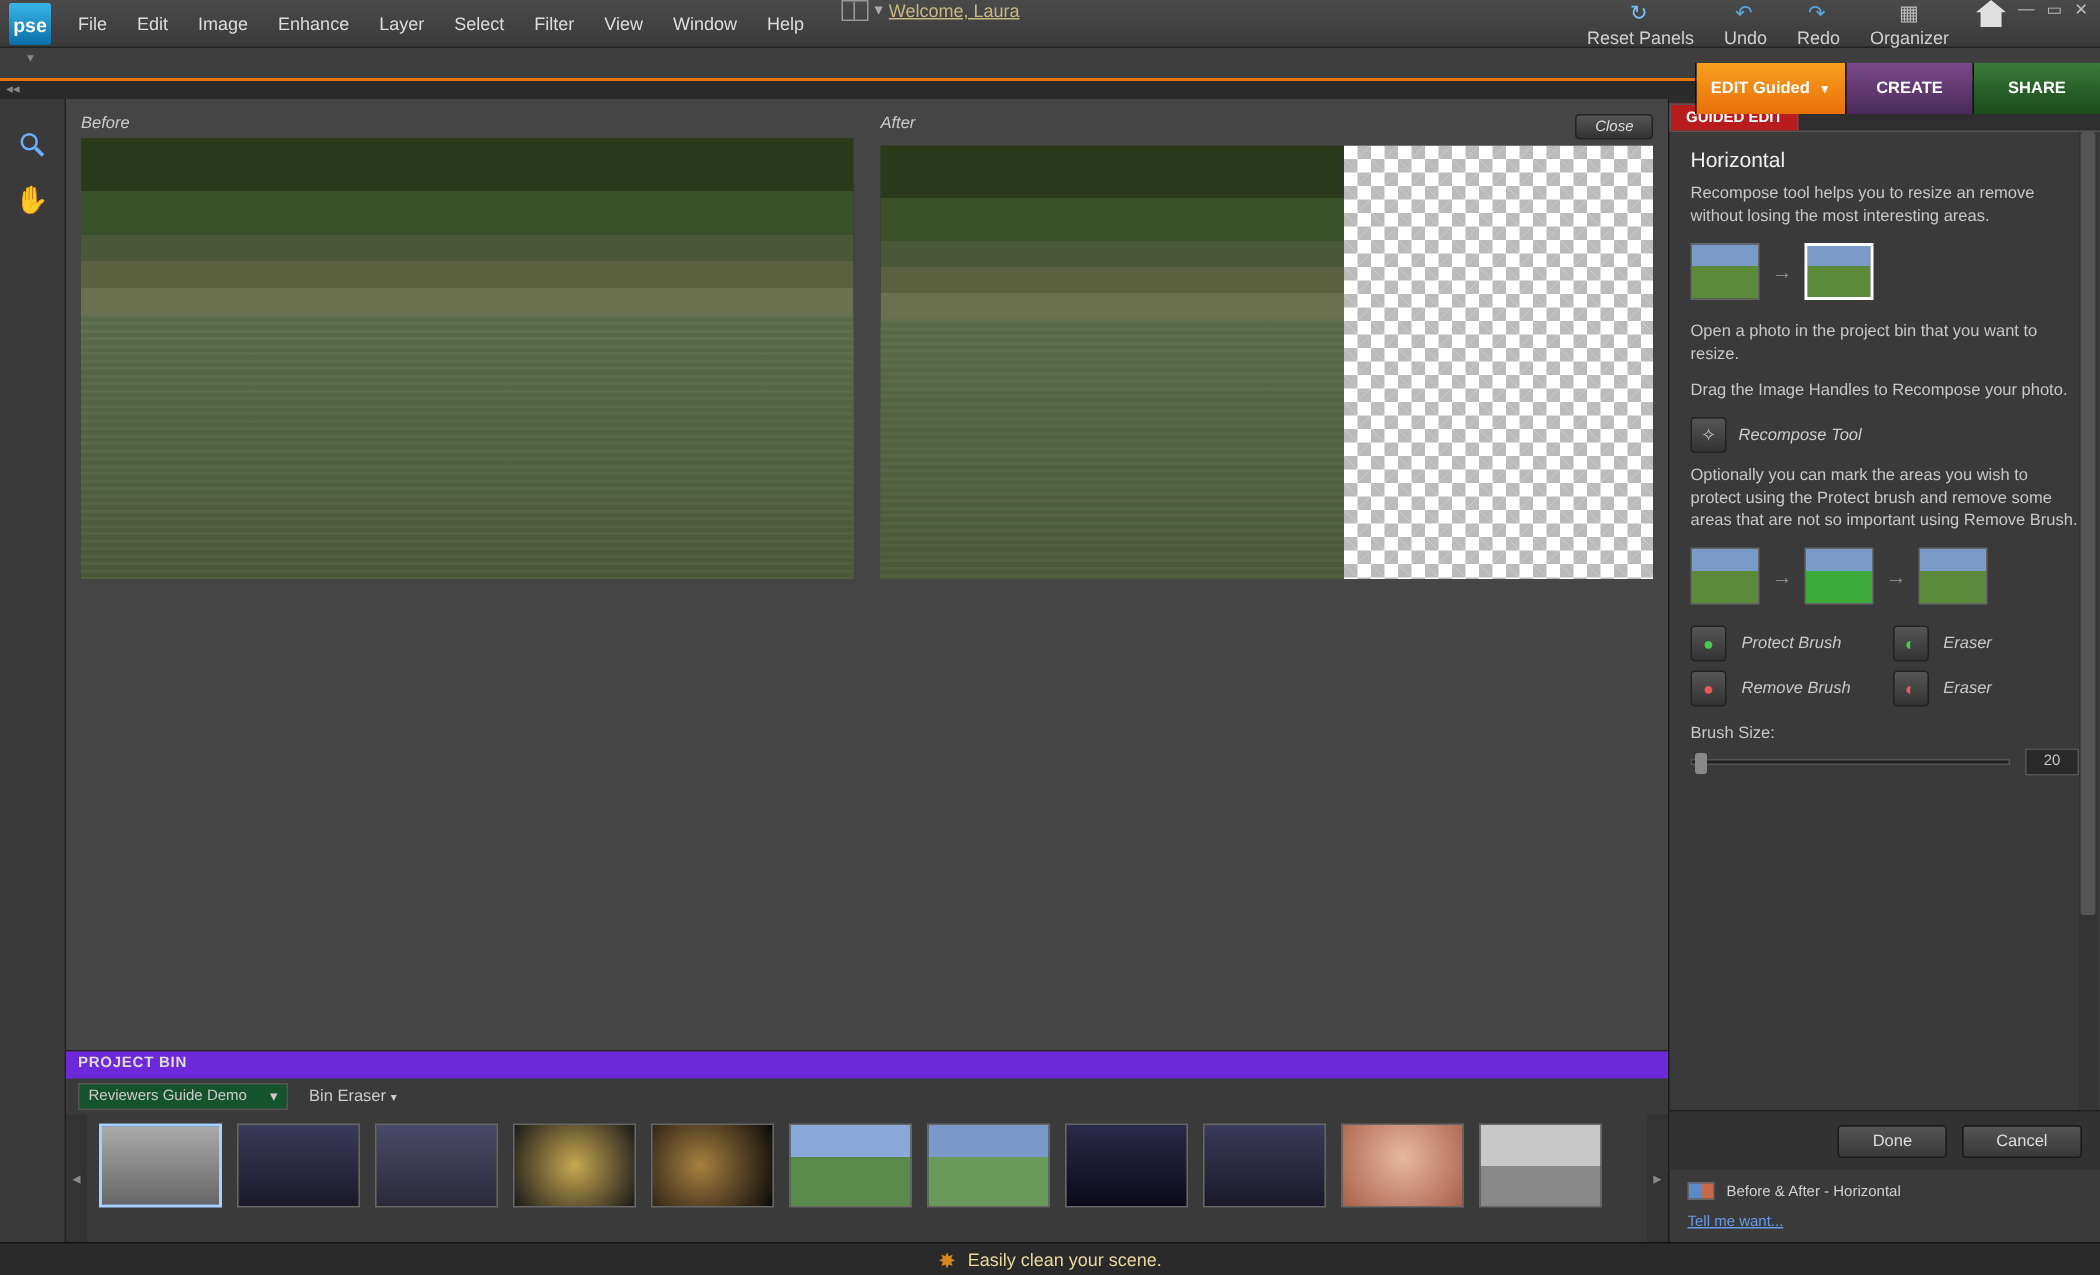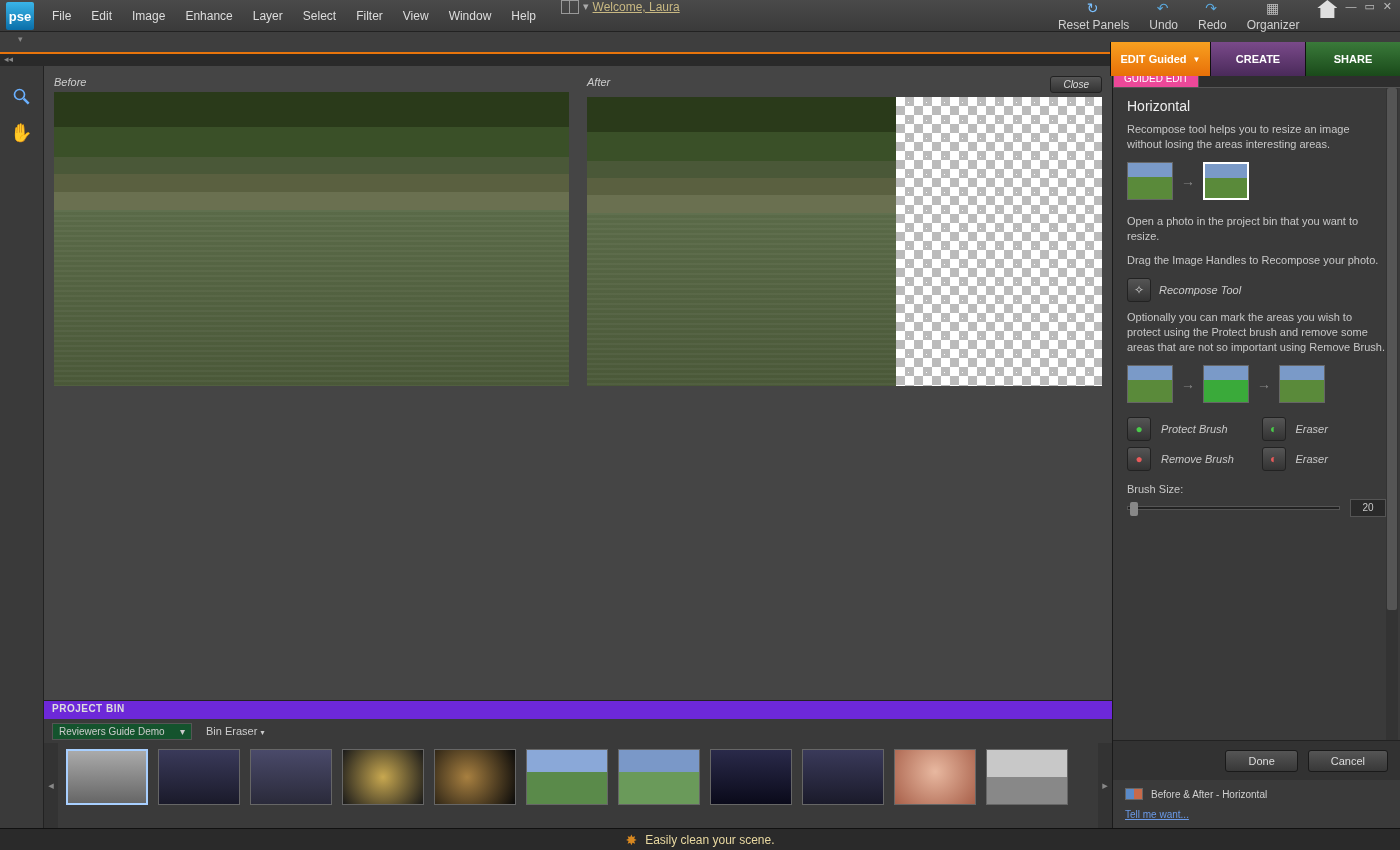--- a/index.html
+++ b/index.html
@@ -22,21 +22,21 @@
 .win-controls span { cursor: pointer; }
 .layout-box { width: 18px; height: 14px; border: 1px solid #999; margin-left: 15px; display:inline-flex; }
 .layout-box span { width:50%; border-right:1px solid #999; }
 .layout-box span:last-child{border:none;}
 
 
 .optbar { height: 22px; background: #3e3e3e; border-bottom: 2px solid #e8740c; }
 
 
 .modetabs { position: absolute; top: 42px; right: 0; display: flex; height: 34px; z-index: 5; }
-.mtab { width: 95px; display: flex; align-items: center; justify-content: center; font-weight: bold; font-size: 11px; color: #fff; cursor: pointer; border-left: 1px solid #111; }
+.mtab { width: 85px; display: flex; align-items: center; justify-content: center; font-weight: bold; font-size: 11px; color: #fff; cursor: pointer; border-left: 1px solid #111; }
 .mtab.edit { background: linear-gradient(#f8a020, #e87008); width: 100px; }
 .mtab.edit::after { content: "▼"; margin-left: 6px; font-size: 8px; }
 .mtab.create { background: linear-gradient(#7a4a8a, #4a2a5a); }
 .mtab.share { background: linear-gradient(#3a7a3a, #1a4a1a); }
 
 
 .arrowbar { height: 12px; background: #2a2a2a; position: relative; }
 .arrowbar .l { position:absolute; left:4px; color:#888; font-size:9px; }
 .arrowbar .r { position:absolute; right:4px; color:#888; font-size:9px; }
 
@@ -90,21 +90,21 @@
 .dropdown { background:#14532d; border:1px solid #555; padding:2px 6px; font-size:10px; color:#ccc; width:140px; display:flex; justify-content:space-between; cursor:pointer; }
 .bin-actions { font-size:11px; color:#ccc; cursor:pointer; }
 .thumbs { flex:1; display:flex; gap:10px; padding:6px 8px; overflow-x:auto; }
 .thumb { width:82px; height:56px; border:1px solid #666; cursor:pointer; flex-shrink:0; }
 .thumb.sel { border:2px solid #a8cfff; }
 .sbarrow { width:14px; background:#333; display:flex; align-items:center; justify-content:center; color:#888; cursor:pointer; }
 
 
 .rightpanel { width: 288px; background: #3a3a3a; border-left: 1px solid #1a1a1a; display:flex; flex-direction:column; }
 .ge-tab { height: 22px; background: #2e2e2e; display:flex; align-items:flex-end; border-bottom:1px solid #555; }
-.ge-tab span { background:#ec4899; padding:3px 10px; font-size:10px; font-weight:normal; color:#fff; border:1px solid #555; border-bottom:none; }
+.ge-tab span { background:#b91c1c; padding:3px 10px; font-size:10px; font-weight:bold; color:#fff; border:1px solid #555; border-bottom:none; }
 .ge-body { flex:1; padding: 10px 14px 8px 14px; overflow-y:auto; position:relative; font-size:11px; color:#c8c8c8; }
 .ge-body h3 { font-size: 14px; font-weight:normal; color:#eee; margin-bottom:8px; }
 .ge-body p { line-height:1.35; margin-bottom:10px; }
 .thumbrow { display:flex; gap:8px; align-items:center; margin:10px 0 14px; }
 .minithumb { width:46px; height:38px; border:1px solid #666; background: linear-gradient(#7a9ac8 40%, #5a8a3a 40%); position:relative; }
 .minithumb.sel { border:2px solid #fff; }
 .arrow { color:#888; font-size:14px; }
 .toolrow { display:flex; align-items:center; gap:8px; margin:8px 0; }
 .toolicon { width:24px; height:24px; background:linear-gradient(#555,#333); border:1px solid #222; border-radius:3px; display:flex; align-items:center; justify-content:center; font-size:12px; cursor:pointer; }
 .toolrow em { font-style:italic; color:#ccc; }
@@ -257,21 +257,21 @@
       </div>
     </div>
   </div>
 
   <div class="rightpanel">
     <div class="ge-tab">
         <span>GUIDED EDIT</span>
       </div>
     <div class="ge-body">
       <h3>Horizontal</h3>
-      <p>Recompose tool helps you to resize an image without losing the areas interesting areas.</p>
+      <p>Recompose tool helps you to resize an remove without losing the most interesting areas.</p>
       <div class="thumbrow">
         <div class="minithumb"></div>
         <span class="arrow">→</span>
         <div class="minithumb sel"></div>
       </div>
       <p>Open a photo in the project bin that you want to resize.</p>
       <p>Drag the Image Handles to Recompose your photo.</p>
       <div class="toolrow">
         <div class="toolicon">✧</div>
         <em>Recompose Tool</em>

